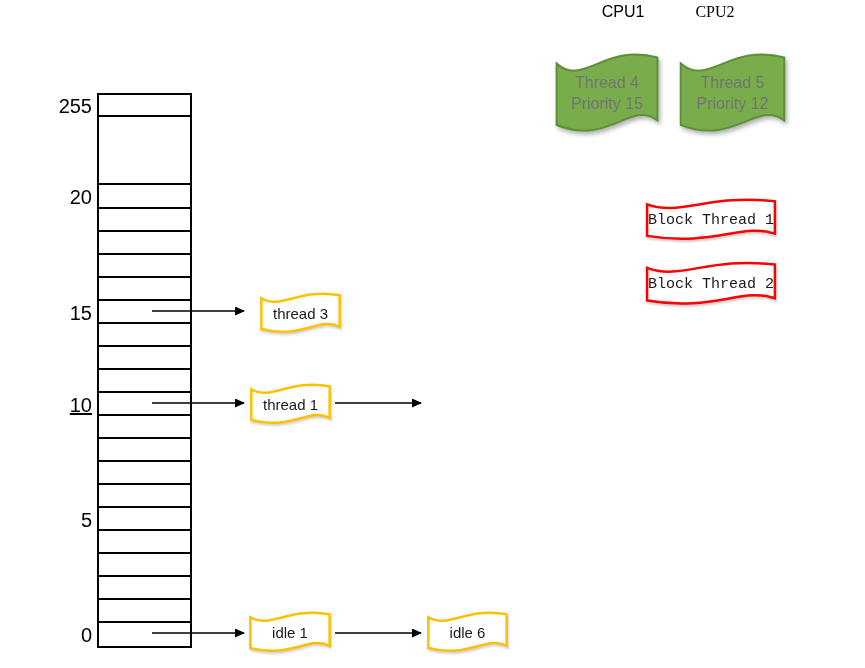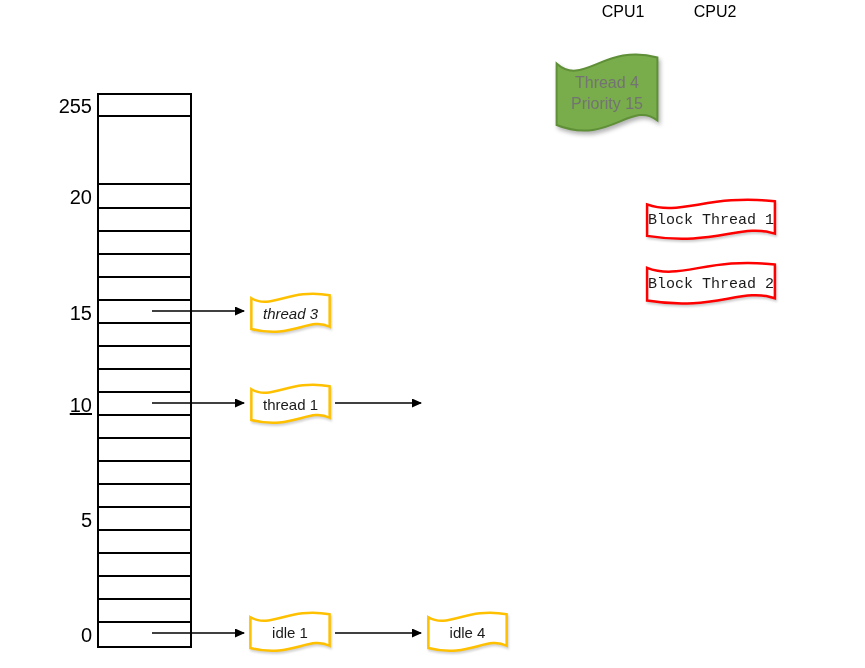--- a/index.html
+++ b/index.html
@@ -138,48 +138,57 @@
       </marker>
     </defs>
     <line x1="152" y1="311" x2="244" y2="311" stroke="#000" stroke-width="1.5" marker-end="url(#ah)"></line>
     <line x1="152" y1="403" x2="244" y2="403" stroke="#000" stroke-width="1.5" marker-end="url(#ah)"></line>
     <line x1="335" y1="403" x2="421" y2="403" stroke="#000" stroke-width="1.5" marker-end="url(#ah)"></line>
     <line x1="152" y1="633" x2="244" y2="633" stroke="#000" stroke-width="1.5" marker-end="url(#ah)"></line>
     <line x1="335" y1="633" x2="421" y2="633" stroke="#000" stroke-width="1.5" marker-end="url(#ah)"></line>
   </svg>
 
   <div class="cpu-label" style="left:583px;">CPU1</div>
-  <div class="cpu-label" style="left:675px;">CPU2</div>
+  <div class="cpu-label" style="left:675px;font-family:Liberation Serif, serif;">CPU2</div>
 
   <div class="flag flag-green" style="left:551px; top:47px; width:112px; height:90px;">
     <svg class="wave" viewBox="0 0 120 60" preserveAspectRatio="none">
       <path d="M 6,11 C 34,27 58,-3 114,7 L 114,49 C 86,35 62,66 6,52 Z"></path>
     </svg>
     <div class="flag-text">
       <span>Thread 4</span>
       <span>Priority 15</span>
     </div>
   </div>
 
+  <div class="flag flag-green" style="left:675px; top:47px; width:115px; height:90px;">
+    <svg class="wave" viewBox="0 0 120 60" preserveAspectRatio="none">
+      <path d="M 6,11 C 34,27 58,-3 114,7 L 114,49 C 86,35 62,66 6,52 Z"></path>
+    </svg>
+    <div class="flag-text">
+      <span>Thread 5</span>
+      <span>Priority 12</span>
+    </div>
+  </div>
 
   <div class="flag flag-red" style="left:640px; top:196px; width:142px; height:46px;">
     <svg class="wave" viewBox="0 0 120 60" preserveAspectRatio="none">
       <path d="M 6,11 C 34,27 58,-3 114,7 L 114,49 C 86,35 62,66 6,52 Z"></path>
     </svg>
     <div class="flag-text">Block Thread 1</div>
   </div>
 
   <div class="flag flag-red" style="left:640px; top:259px; width:142px; height:48px;">
     <svg class="wave" viewBox="0 0 120 60" preserveAspectRatio="none">
       <path d="M 6,11 C 34,27 58,-3 114,7 L 114,49 C 86,35 62,66 6,52 Z"></path>
     </svg>
     <div class="flag-text">Block Thread 2</div>
   </div>
 
-  <div class="flag flag-yellow" style="left:247px; top:290px; width:87px; height:45px;font-style:italic;">
+  <div class="flag flag-yellow" style="left:257px; top:290px; width:87px; height:45px;">
     <svg class="wave" viewBox="0 0 120 60" preserveAspectRatio="none">
       <path d="M 6,11 C 34,27 58,-3 114,7 L 114,49 C 86,35 62,66 6,52 Z"></path>
     </svg>
     <div class="flag-text">thread 3</div>
   </div>
 
   <div class="flag flag-yellow" style="left:247px; top:381px; width:87px; height:45px;">
     <svg class="wave" viewBox="0 0 120 60" preserveAspectRatio="none">
       <path d="M 6,11 C 34,27 58,-3 114,7 L 114,49 C 86,35 62,66 6,52 Z"></path>
     </svg>
@@ -191,21 +200,21 @@
     <svg class="wave" viewBox="0 0 120 60" preserveAspectRatio="none">
       <path d="M 6,11 C 34,27 58,-3 114,7 L 114,49 C 86,35 62,66 6,52 Z"></path>
     </svg>
     <div class="flag-text">idle 1</div>
   </div>
 
   <div class="flag flag-yellow" style="left:424px; top:609px; width:87px; height:45px;">
     <svg class="wave" viewBox="0 0 120 60" preserveAspectRatio="none">
       <path d="M 6,11 C 34,27 58,-3 114,7 L 114,49 C 86,35 62,66 6,52 Z"></path>
     </svg>
-    <div class="flag-text">idle 4</div>
+    <div class="flag-text">idle 6</div>
   </div>
 
 <div class="plabel" style="top: 95px;">255</div>
     <div class="plabel" style="top: 186px;">20</div>
     <div class="plabel" style="top: 301.5px;">15</div>
     <div class="plabel" style="top: 393.5px; text-decoration: underline;">10</div>
     <div class="plabel" style="top: 508.5px;">5</div>
     <div class="plabel" style="top: 623.5px;">0</div>
   </div>
 

